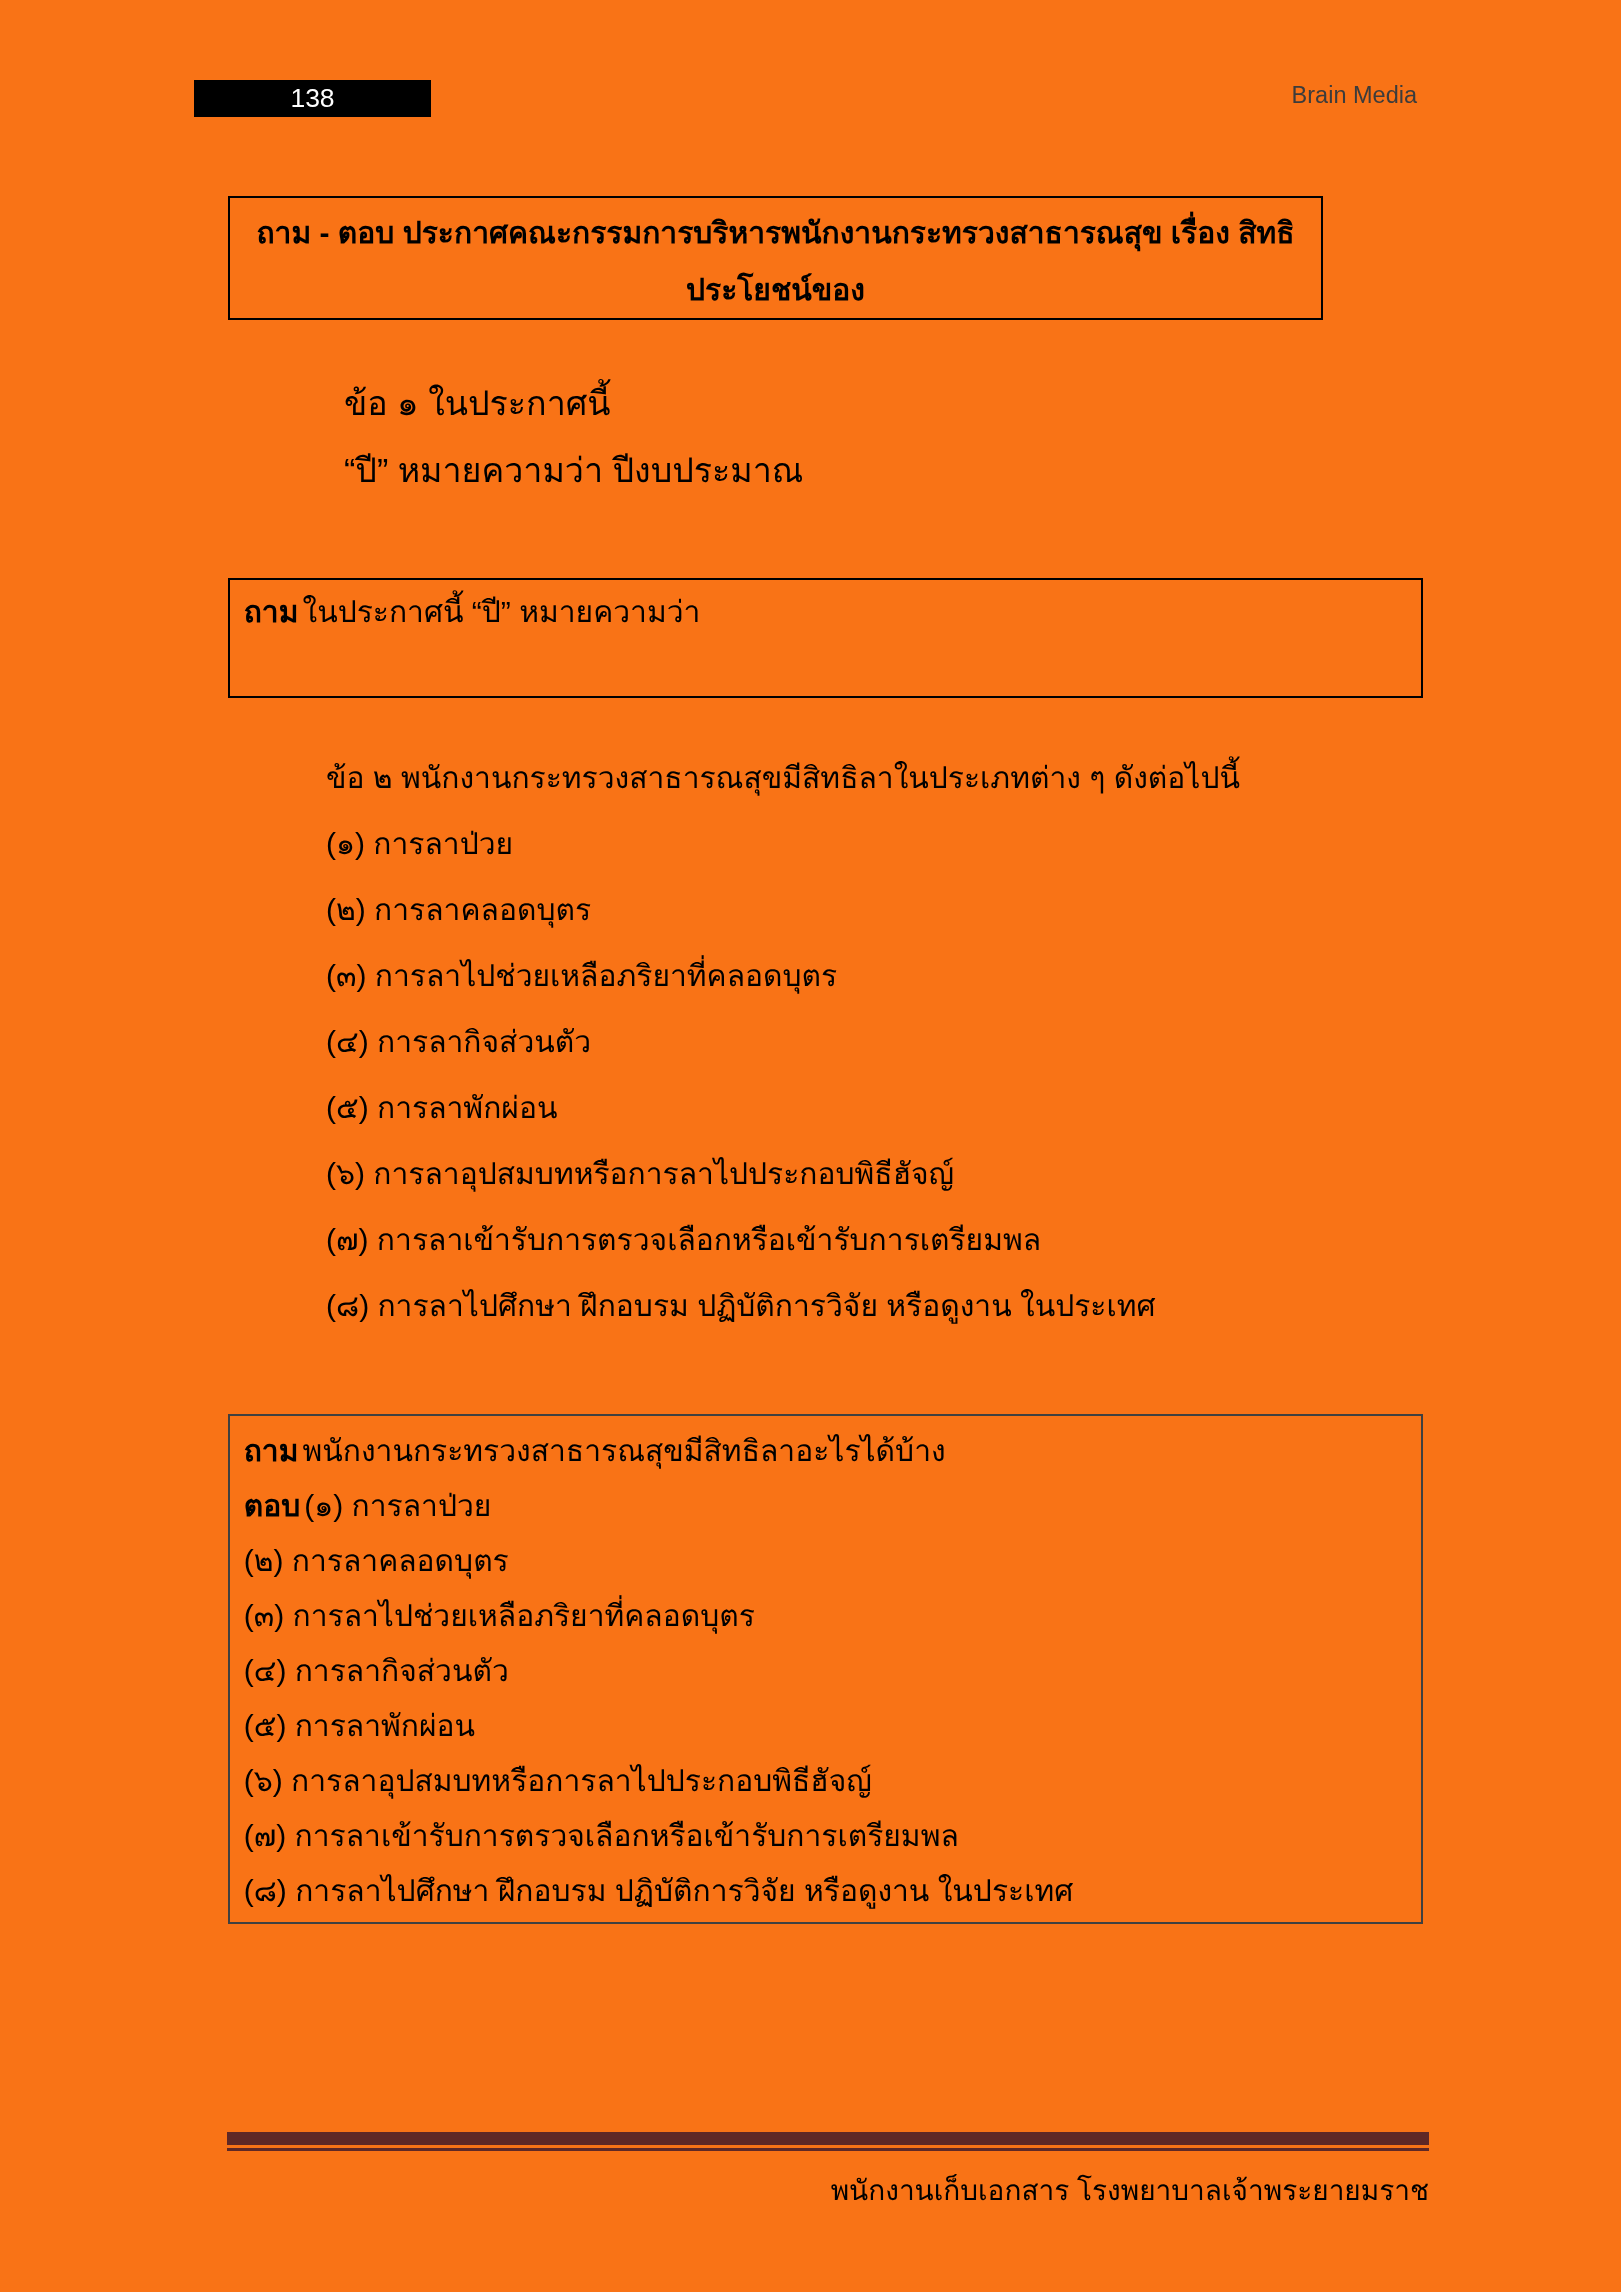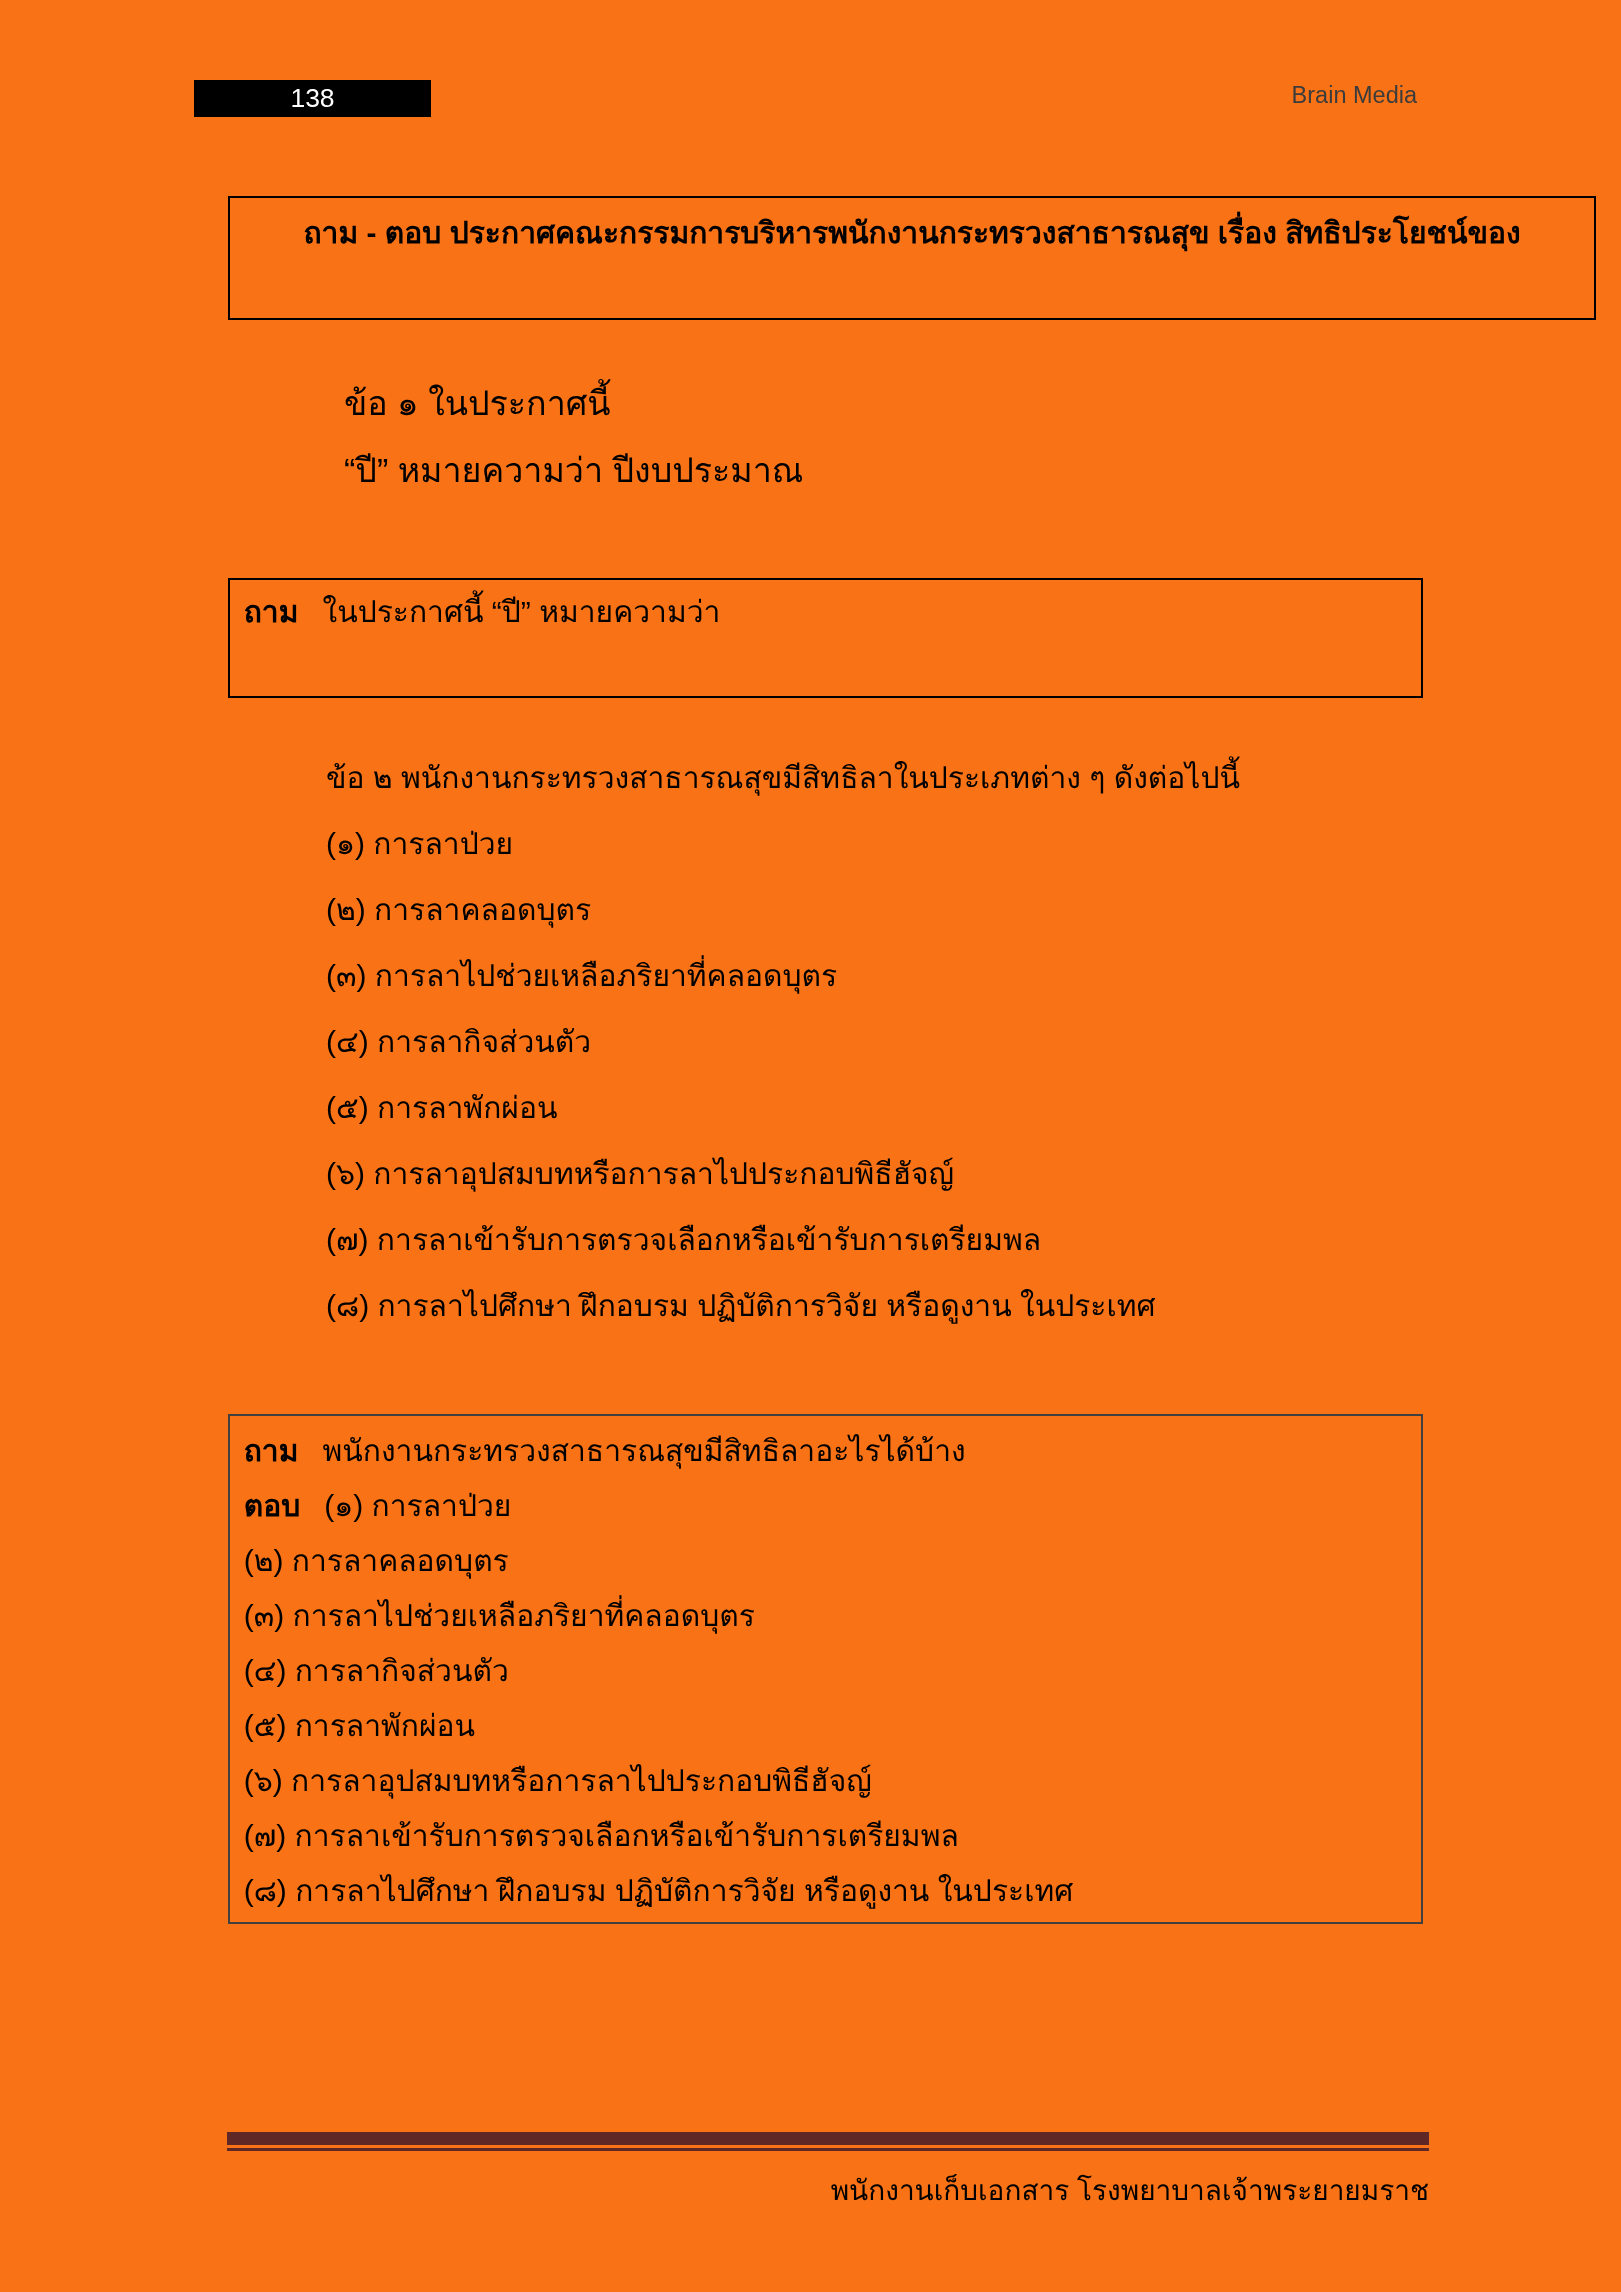--- a/index.html
+++ b/index.html
@@ -28,21 +28,21 @@
     top: 82px; right: 204px;
     font-size: 23.5px;
     color: #3c3c3c;
     text-align: right;
   }
 
   
   .title-box {
     position: absolute;
     left: 228px; top: 196px;
-    width: 1368px; height: 124px;
+    width: 1095px; height: 124px;
     box-sizing: border-box;
     border: 2.9px solid #000000;
     text-align: center;
     font-weight: bold;
     font-size: 30px;
     line-height: 57px;
     padding-top: 5.9px;
   }
 
   
@@ -77,21 +77,21 @@
     position: absolute;
     left: 228px; top: 1414px;
     width: 1195px; height: 510px;
     box-sizing: border-box;
     border: 2px solid #404040;
     padding: 6.9px 13.7px;
     font-size: 30px;
     line-height: 55px;
     white-space: nowrap;
   }
-  .qa-label { font-weight: bold; margin-right: 24px; }
+  .qa-label { font-weight: bold; margin-right: 4px; }
 
   
   .footer-rule {
     position: absolute;
     left: 227px; top: 2132px;
     width: 1202px;
   }
   .footer-rule .thick { height: 12.7px; background: #5f2826; }
   .footer-rule .gap   { height: 2.9px;  background: transparent; }
   .footer-rule .thin  { height: 3.9px;  background: #5f2826; }

